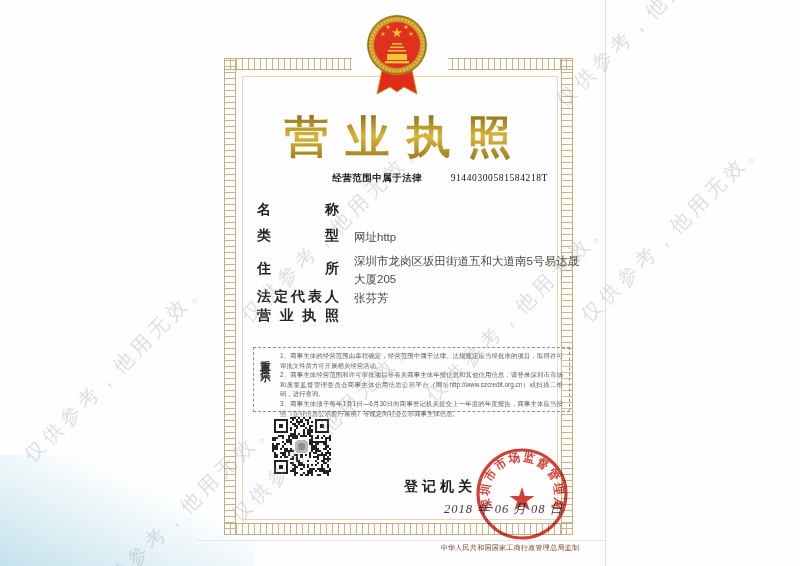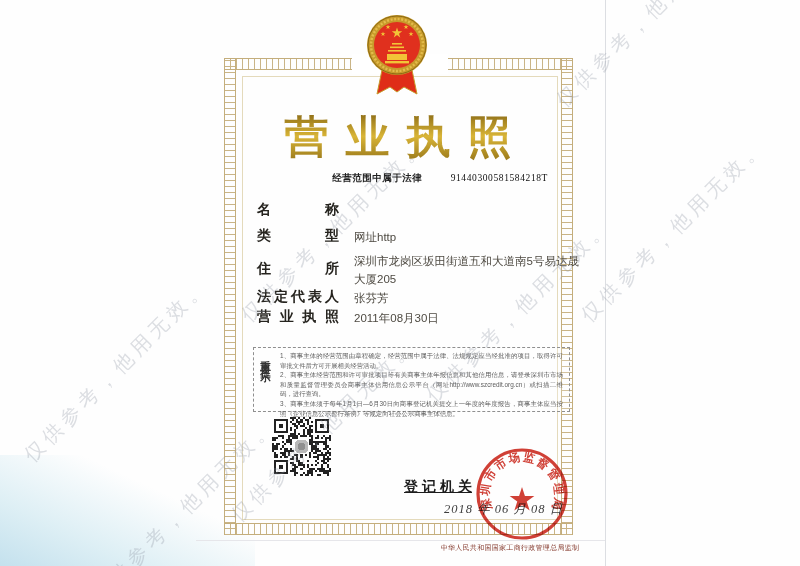--- a/index.html
+++ b/index.html
@@ -39,21 +39,21 @@
 
   .notice{left:253px;top:347px;width:304px;height:57px;border:1px dashed #8f8f8f;
           display:flex;padding:3px 6px 3px 5px;gap:7px;background:rgba(255,255,255,.2);}
   .notice-label{writing-mode:vertical-rl;font-size:10.5px;font-weight:bold;color:#333;
                 letter-spacing:4px;flex:none;padding-top:1px;}
   .notice-items{flex:1;font-size:6.4px;color:#5c5c5c;line-height:1.5;text-align:justify;}
 
   .qr{left:272px;top:417px;width:59px;height:59px;}
 
   .reg-label{left:404px;top:478px;width:68px;font-size:14px;font-weight:bold;color:#1c1c1c;
-             text-align:justify;text-align-last:justify;text-decoration:underline;}
+             text-align:justify;text-align-last:justify;}
   .reg-date{left:444px;top:501px;font-size:12.5px;font-family:"Liberation Serif",serif;
             color:#3d3d3d;letter-spacing:1px;font-style:italic;}
 
   .seal{left:474px;top:446px;width:96px;height:96px;mix-blend-mode:multiply;opacity:.9;}
 
   .footer{left:428px;top:543px;width:164px;text-align:center;font-size:7px;color:#84382b;
           font-family:"Liberation Serif",serif;letter-spacing:.3px;}
 
   .wm{position:absolute;white-space:nowrap;font-size:20px;letter-spacing:5px;color:#8e95a3;
       opacity:.3;transform:rotate(-45deg);transform-origin:0 50%;
@@ -113,21 +113,20 @@
 <div class="abs frow" style="top:250px">
   <span class="flabel">住所</span>
   <span class="fvalue">深圳市龙岗区坂田街道五和大道南5号易达晟大厦205</span>
 </div>
 <div class="abs frow" style="top:287px">
   <span class="flabel">法定代表人</span>
   <span class="fvalue">张芬芳</span>
 </div>
 <div class="abs frow" style="top:307px">
   <span class="flabel">营业执照</span>
-  <span class="fvalue">2011年08月30日</span>
 </div>
 
 <div class="abs notice">
   <span class="notice-label">重要提示</span>
   <div class="notice-items">
     <div>1、商事主体的经营范围由章程确定，经营范围中属于法律、法规规定应当经批准的项目，取得许可审批文件后方可开展相关经营活动。</div>
     <div>2、商事主体经营范围和许可审批项目等有关商事主体年报信息和其他信用信息，请登录深圳市市场和质量监督管理委员会商事主体信用信息公示平台（网址http://www.szcredit.org.cn）或扫描二维码，进行查询。</div>
     <div>3、商事主体须于每年1月1日—6月30日向商事登记机关提交上一年度的年度报告，商事主体应当按照《企业信息公示暂行条例》等规定向社会公示商事主体信息。</div>
   </div>
 </div>

